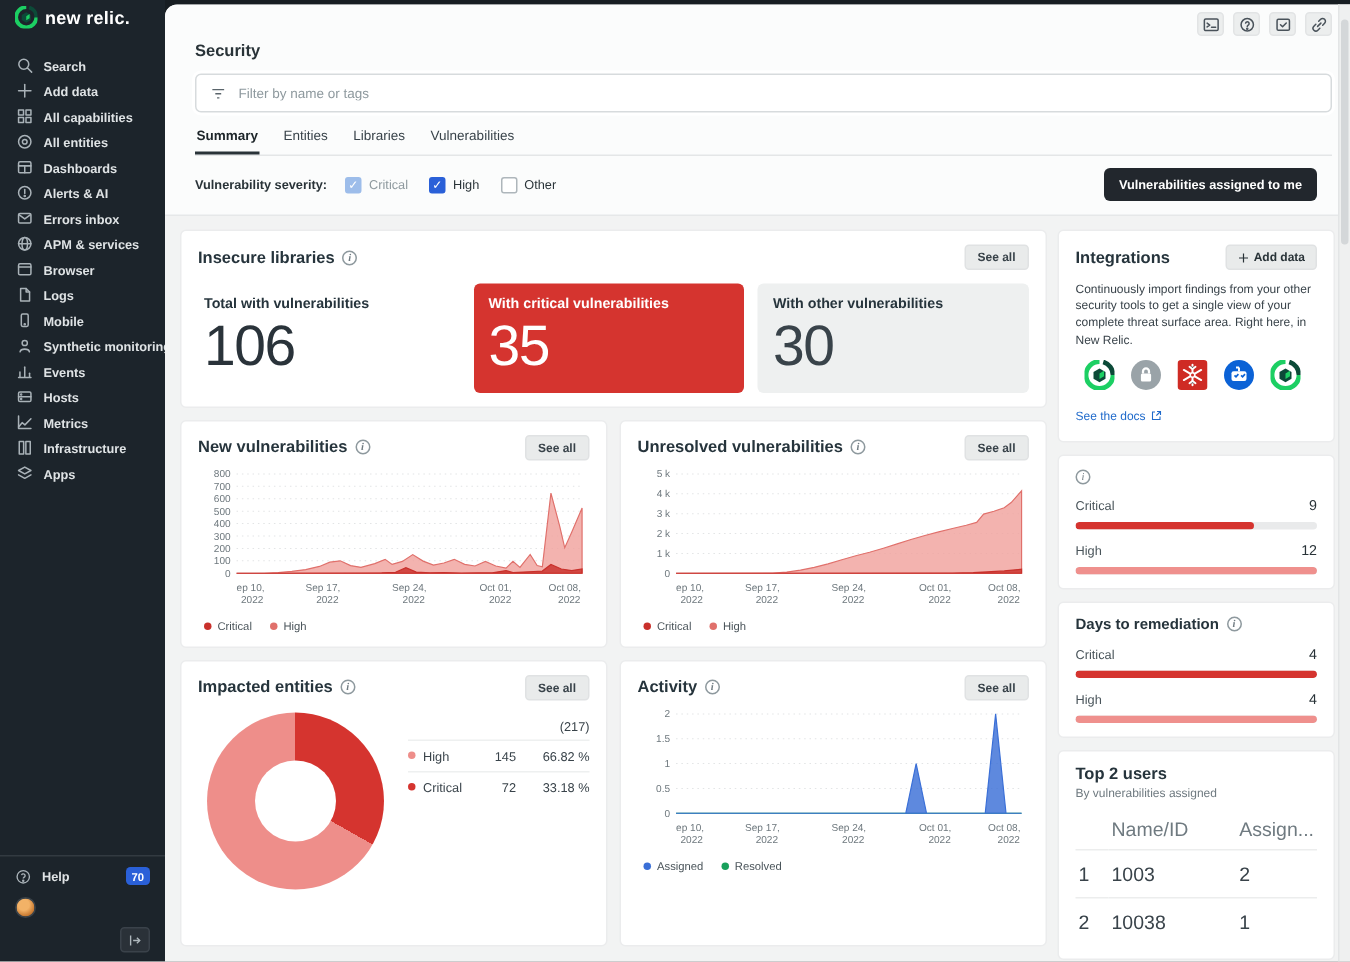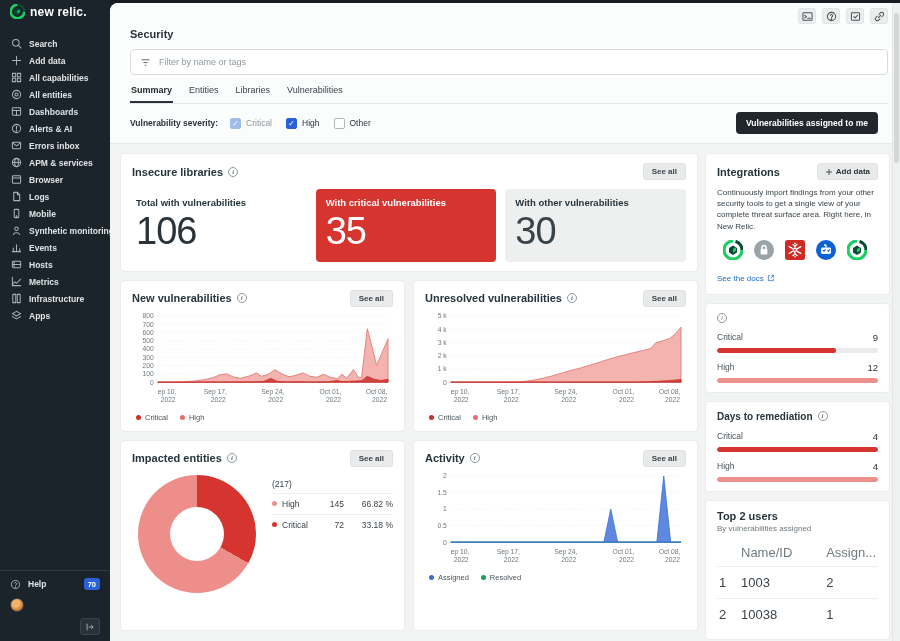--- a/index.html
+++ b/index.html
@@ -110,21 +110,21 @@
   .legend { display:flex; gap:12px; margin-top:3px; padding-left:4px; }
   .leg-item { display:flex; align-items:center; gap:4px; font-size:7.5px; color:#4a545a; cursor:pointer; }
   .dot { width:5px; height:5px; border-radius:50%; flex:none; }
 
   
   .imp-body { display:flex; gap:16px; margin-top:8px; }
   .donut-wrap { width:118px; height:118px; position:relative; flex:none; margin-left:6px; }
   .donut { width:118px; height:118px; border-radius:50%; }
   .donut-hole { position:absolute; left:32px; top:32px; width:54px; height:54px; border-radius:50%; background:#fff; }
   .pie-legend { flex:1; padding-top:4px; min-width:0; }
-  .pie-total { font-size:8.5px; color:#39434a; margin-bottom:4px; }
+  .pie-total { font-size:8.5px; color:#39434a; margin-bottom:4px;text-align:right; }
   .pie-row { display:flex; align-items:center; gap:5px; font-size:8.5px; color:#39434a; padding:5px 0; border-top:1px solid #eef0f0; }
   .pie-row .pl { flex:1; }
   .pie-row .pc { width:30px; text-align:right; }
   .pie-row .pp { width:44px; text-align:right; }
 
   
   .tu-sub { font-size:8px; color:#6f7a80; margin-top:2px; }
   .tu-table { width:100%; border-collapse:collapse; margin-top:8px; font-size:13px; color:#39434a; }
   .tu-table th { font-weight:400; color:#6f7a80; text-align:left; padding:4px 2px 6px; }
   .tu-table td { border-top:1px solid #eceded; padding:8px 2px; }

